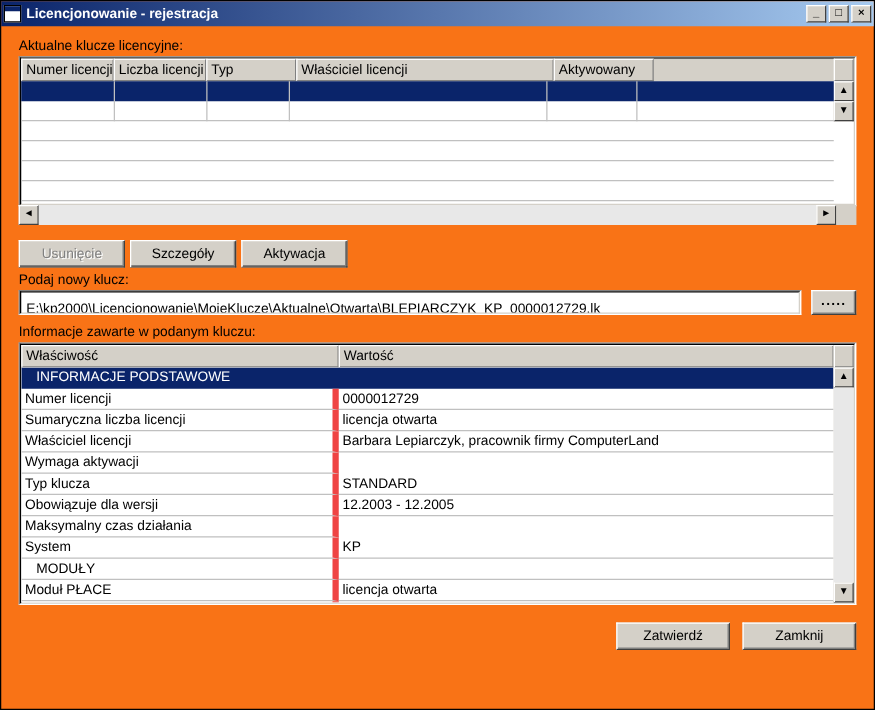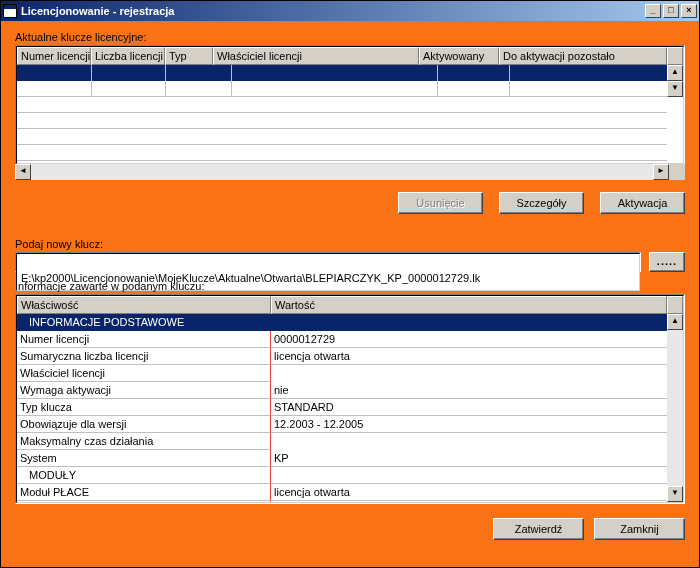--- a/index.html
+++ b/index.html
@@ -128,21 +128,21 @@
     color:#000;
   }
   .strack { flex:1; background:#e8e8e8; }
   .hscroll {
     height:16px; display:flex; background:#d4d0c8;
     margin-top:-1px;
   }
   .hscroll .sbtn { width:16px; height:16px; }
   .hscroll .strack { background:#e8e8e8; }
   .hscroll .corner { width:16px; background:#d4d0c8; }
-  .btn-row { display:flex; justify-content:flex-end; gap:16px; margin:12px 0 24px; }
+  .btn-row { display:flex; gap:4px; margin:12px 0 4px; }
   .btn {
     width:85px; height:22px;
     background:#d4d0c8;
     border:1px solid #fff;
     border-right-color:#404040;
     border-bottom-color:#404040;
     font-size:11px;
     box-shadow: inset -1px -1px 0 #808080, inset 1px 1px 0 #d4d0c8;
     text-align:center;
     line-height:20px;
@@ -157,21 +157,21 @@
     border:1px solid #808080;
     border-right-color:#fff;
     border-bottom-color:#fff;
     padding:0;
   }
   .text-input-inner {
     border:1px solid #000;
     border-right-color:#d4d0c8;
     border-bottom-color:#d4d0c8;
     height:100%;
-    padding:18px 4px;
+    padding:7px 4px;
     background:#fff;
     overflow:hidden;
     white-space:nowrap;
   }
   .browse-btn {
     width:36px; height:20px;
     background:#d4d0c8;
     border:1px solid #fff;
     border-right-color:#404040;
     border-bottom-color:#404040;
@@ -179,21 +179,21 @@
     text-align:center; line-height:16px;
     font-weight:bold;
     letter-spacing:1px;
   }
   .grid2 { height:206px; display:flex; }
   .grid2-main { flex:1; display:flex; flex-direction:column; overflow:hidden; }
   .grid2-head { display:flex; height:18px; }
   .grid2-body { flex:1; background:#fff; overflow:hidden; }
   .g2row { display:flex; height:17px; align-items:center; }
   .g2row.header-row { background:#0a246a; color:#fff; }
-  .g2c1 { width:254px; padding-left:3px; border-right:1px solid #ef4444; border-bottom:1px solid #c0c0c0; height:100%; display:flex; align-items:center; overflow:hidden; white-space:nowrap;}
+  .g2c1 { width:254px; padding-left:3px; border-right:5px solid #ef4444; border-bottom:1px solid #c0c0c0; height:100%; display:flex; align-items:center; overflow:hidden; white-space:nowrap;}
   .g2c2 { flex:1; padding-left:3px; border-bottom:1px solid #c0c0c0; height:100%; display:flex; align-items:center; overflow:hidden; white-space:nowrap;text-align:right;}
   .g2row.header-row .g2c1, .g2row.header-row .g2c2 { border-color:transparent; }
   .g2c1.indent1 { padding-left:12px; }
   .bottom-btns { display:flex; justify-content:flex-end; gap:10px; margin-top:14px; }
   .bottom-btns .btn { width:91px; }
 </style>
 </head>
 <body>
 
 <div class="window">
@@ -212,24 +212,23 @@
     <div class="label">Aktualne klucze licencyjne:</div>
 
     <div class="table-wrap">
       <div class="table-inner">
         <div class="grid1">
           <div style="display:flex;">
             <div style="flex:1; display:flex; flex-direction:column;">
               <div class="grid-head">
                 <div class="col-h" style="width:74px">Numer licencji</div>
                 <div class="col-h" style="width:74px">Liczba licencji</div>
-                <div class="col-h" style="width:48px">Typ</div>
+                <div class="col-h" style="width:72px">Typ</div>
                 <div class="col-h" style="width:206px">Właściciel licencji</div>
                 <div class="col-h" style="width:80px">Aktywowany</div>
-                <div class="col-h" style="flex:1">Do aktywacji pozostało</div>
               </div>
               <div class="grid-cells" style="height:96px;">
                 <div class="sel-row"></div>
                 <div class="row-line" style="top:16px"></div>
                 <div class="row-line" style="top:32px"></div>
                 <div class="row-line" style="top:48px"></div>
                 <div class="row-line" style="top:64px"></div>
                 <div class="row-line" style="top:80px"></div>
                 <div class="col-line" style="left:74px"></div>
                 <div class="col-line" style="left:148px"></div>
@@ -287,24 +286,24 @@
                 <div class="g2row">
                   <div class="g2c1">Numer licencji</div>
                   <div class="g2c2">0000012729</div>
                 </div>
                 <div class="g2row">
                   <div class="g2c1">Sumaryczna liczba licencji</div>
                   <div class="g2c2">licencja otwarta</div>
                 </div>
                 <div class="g2row">
                   <div class="g2c1">Właściciel licencji</div>
+                  <div class="g2c2">Barbara Lepiarczyk, pracownik firmy ComputerLand</div>
                 </div>
                 <div class="g2row">
                   <div class="g2c1">Wymaga aktywacji</div>
-                  <div class="g2c2">nie</div>
                 </div>
                 <div class="g2row">
                   <div class="g2c1">Typ klucza</div>
                   <div class="g2c2">STANDARD</div>
                 </div>
                 <div class="g2row">
                   <div class="g2c1">Obowiązuje dla wersji</div>
                   <div class="g2c2">12.2003 - 12.2005</div>
                 </div>
                 <div class="g2row">

